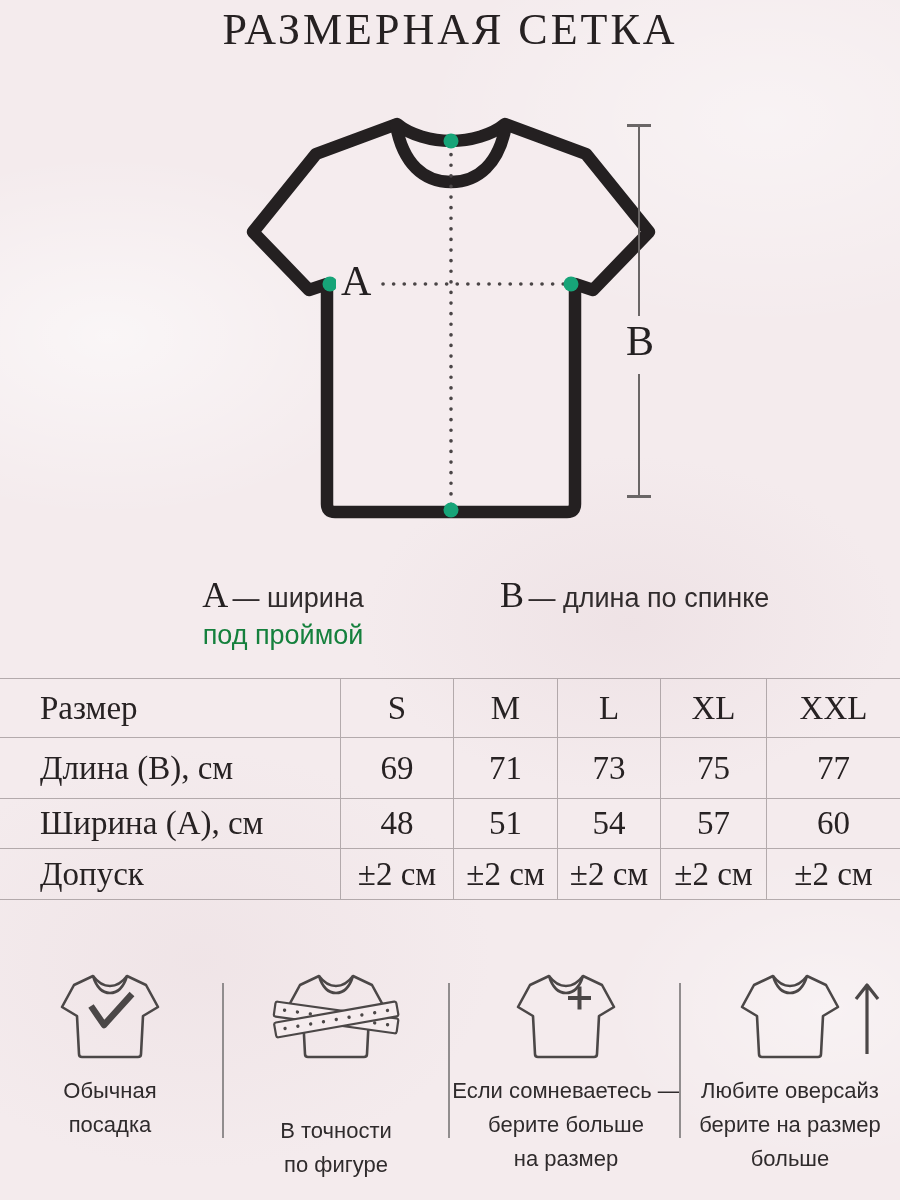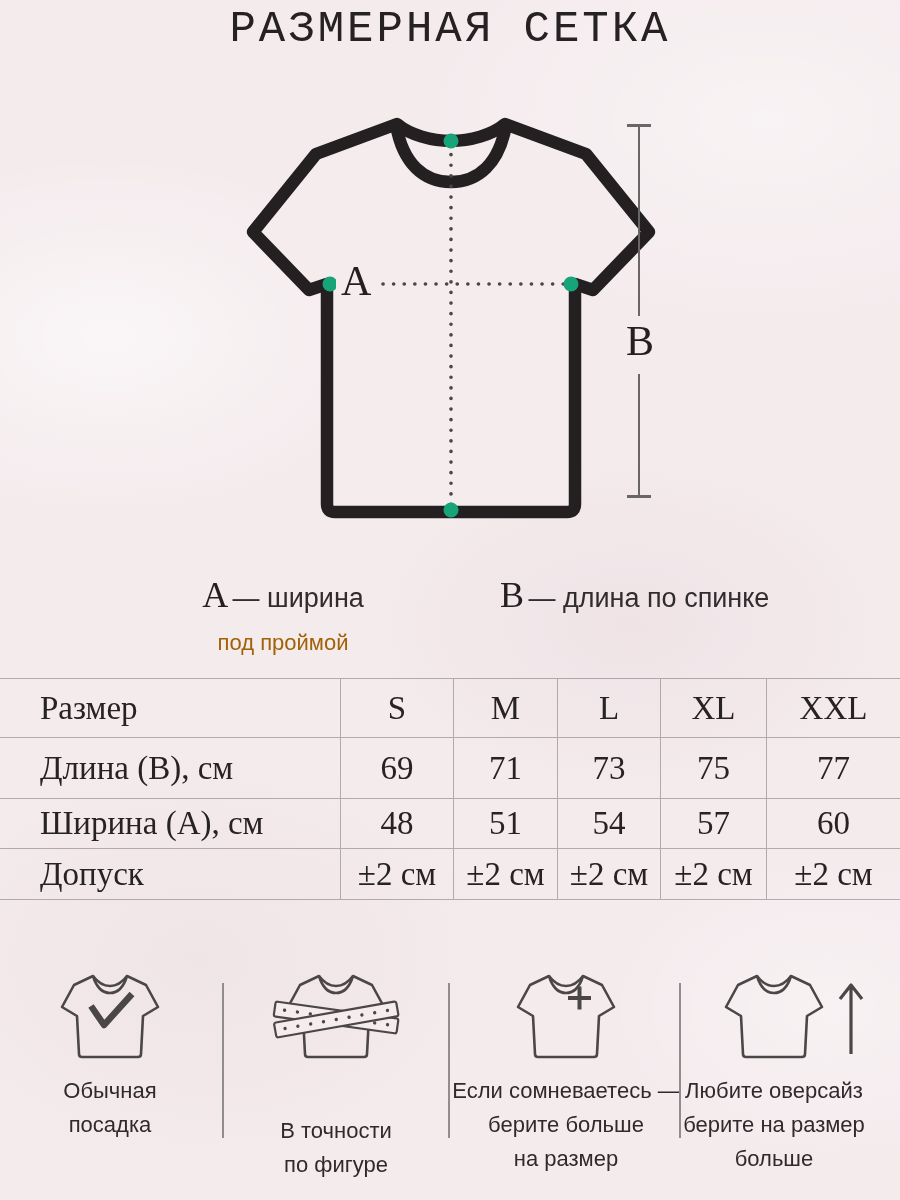--- a/index.html
+++ b/index.html
@@ -13,21 +13,21 @@
       radial-gradient(500px 300px at 85% 10%, rgba(255,255,255,0.40), rgba(255,255,255,0) 70%),
       radial-gradient(380px 240px at 70% 52%, rgba(226,207,212,0.30), rgba(226,207,212,0) 70%),
       radial-gradient(420px 300px at 22% 80%, rgba(228,211,215,0.28), rgba(228,211,215,0) 70%),
       radial-gradient(320px 220px at 92% 84%, rgba(255,255,255,0.35), rgba(255,255,255,0) 70%);
     overflow:hidden;
     color:#272223;
   }
   .title{
     position:absolute; left:0; top:4px; width:900px;
     text-align:center;
-    font-family:Liberation Mono, monospace;
+    font-family:Liberation Serif, serif;
     font-weight:400; font-size:44px; letter-spacing:3px;
     color:#262122;
   }
   
   .diagram-wrap{ position:absolute; left:230px; top:100px; width:440px; height:440px; }
   .shirt-outline{ stroke:#242021; stroke-width:12.5; stroke-linejoin:round; stroke-linecap:round; fill:#f5ecee; }
   .shirt-collar{ stroke:#242021; stroke-width:12.5; stroke-linecap:round; fill:none; }
   .dotted{ stroke:#4a4546; stroke-width:3.6; stroke-linecap:round; stroke-dasharray:0.1 10.5; fill:none; }
   .green-dot{ fill:#17a478; }
   .point-label{
@@ -48,21 +48,21 @@
     font-family:"Liberation Serif", serif; font-size:42px; color:#242021; line-height:1;
     background:transparent; padding:0;
   }
   
   .legend-a{ position:absolute; left:152px; top:574px; width:262px; text-align:center; }
   .legend-b{ position:absolute; left:500px; top:574px; width:320px; text-align:left; }
   .legend-letter{
     font-family:"Liberation Serif", serif; font-size:36px; color:#242021;
   }
   .legend-text{ font-size:27px; color:#312c2d; }
-  .legend-line2{ margin-top:14px; font-size:22px; color:#a16207; }
+  .legend-line2{ margin-top:4px; font-size:27px; color:#15803d; }
   
   .size-table{
     position:absolute; left:0; top:678px; width:900px;
     display:grid;
     grid-template-columns:340px 113px 104px 103px 106px 134px;
     grid-template-rows:59px 61px 50px 51px;
     border-top:1.5px solid rgba(125,116,119,0.55);
   }
   .cell{
     display:flex; align-items:center; justify-content:center;
@@ -70,21 +70,21 @@
     font-family:"Liberation Serif", serif;
     font-size:33px; color:#272223;
   }
   .cell.vline{ border-left:1.5px solid rgba(125,116,119,0.55); }
   .cell.rowhead{ justify-content:flex-start; padding-left:40px; }
   
   .fcol{ position:absolute; top:970px; display:flex; flex-direction:column; align-items:center; }
   #fcol-1{ left:10px;  width:200px; }
   #fcol-2{ left:234px; width:204px;gap:40px; }
   #fcol-3{ left:457px; width:218px; }
-  #fcol-4{ left:668px; width:212px; }
+  #fcol-4{ left:684px; width:212px; }
   .ficon{ stroke:#4b4747; fill:none; stroke-width:2.6; stroke-linejoin:round; }
   .ficon-fill{ fill:#f5ecee; }
   .caption{
     margin-top:12px; text-align:center;
     font-size:22px; line-height:34px; color:#2f2b2c; white-space:nowrap;
   }
   .fdivider{ position:absolute; top:983px; width:2px; height:155px; background:#918d8e; }
   #fdiv-1{ left:222px; } #fdiv-2{ left:448px; } #fdiv-3{ left:679px; }
 </style>
 </head>

